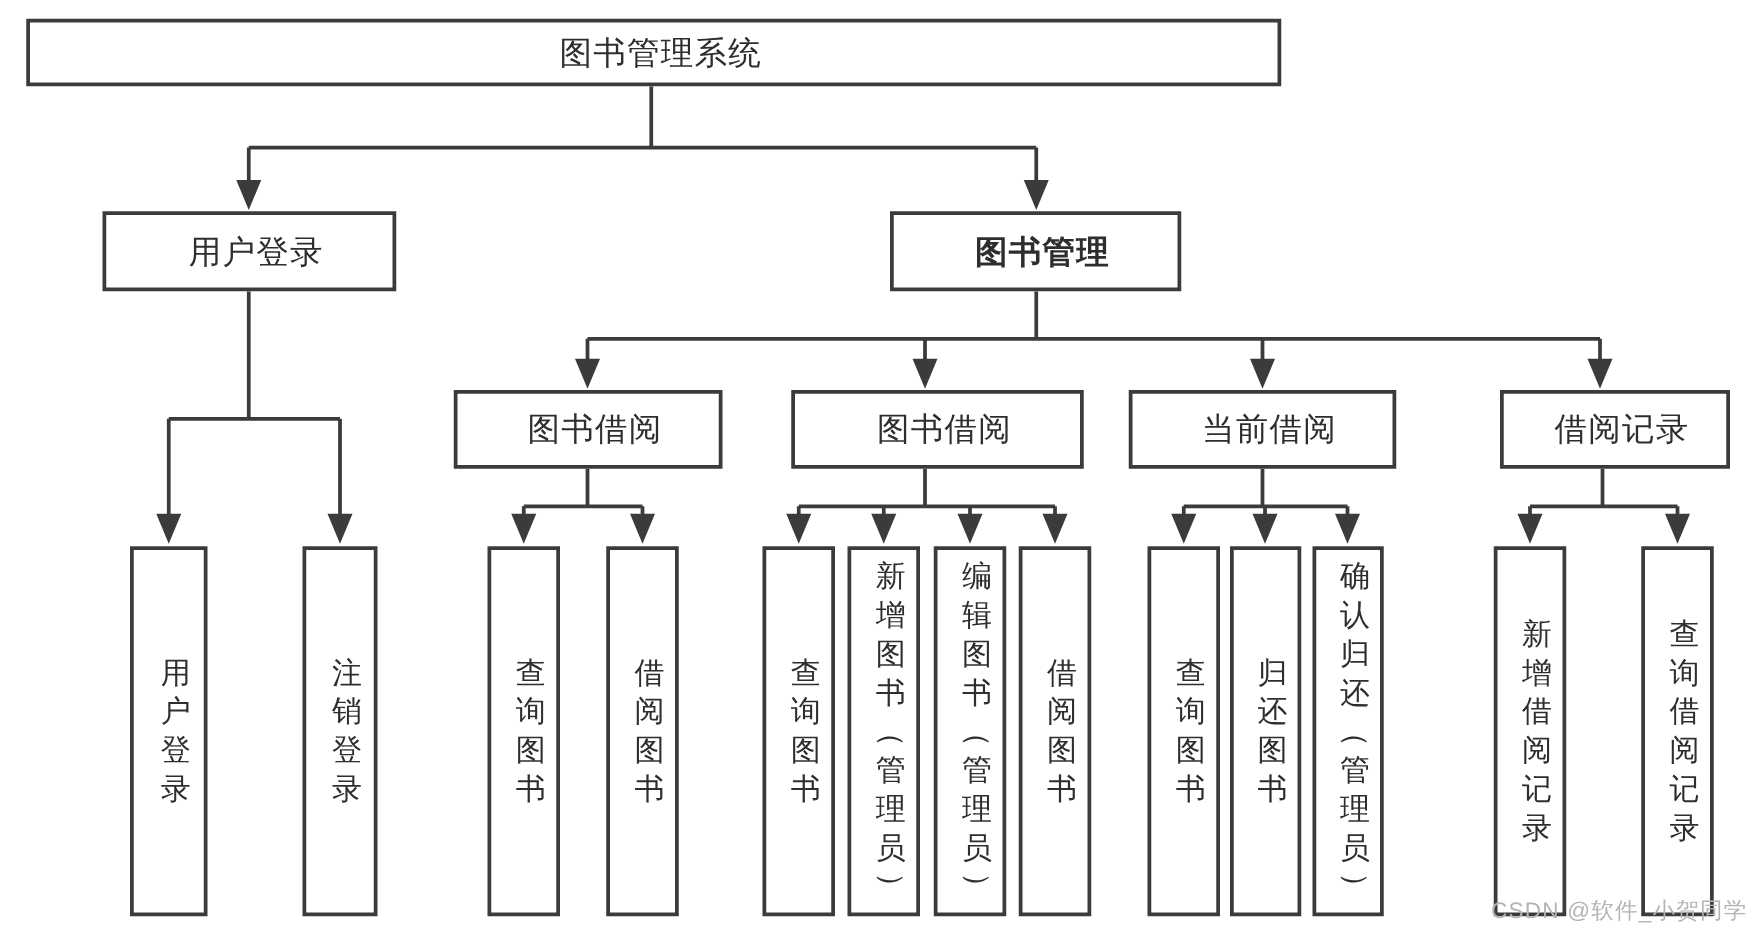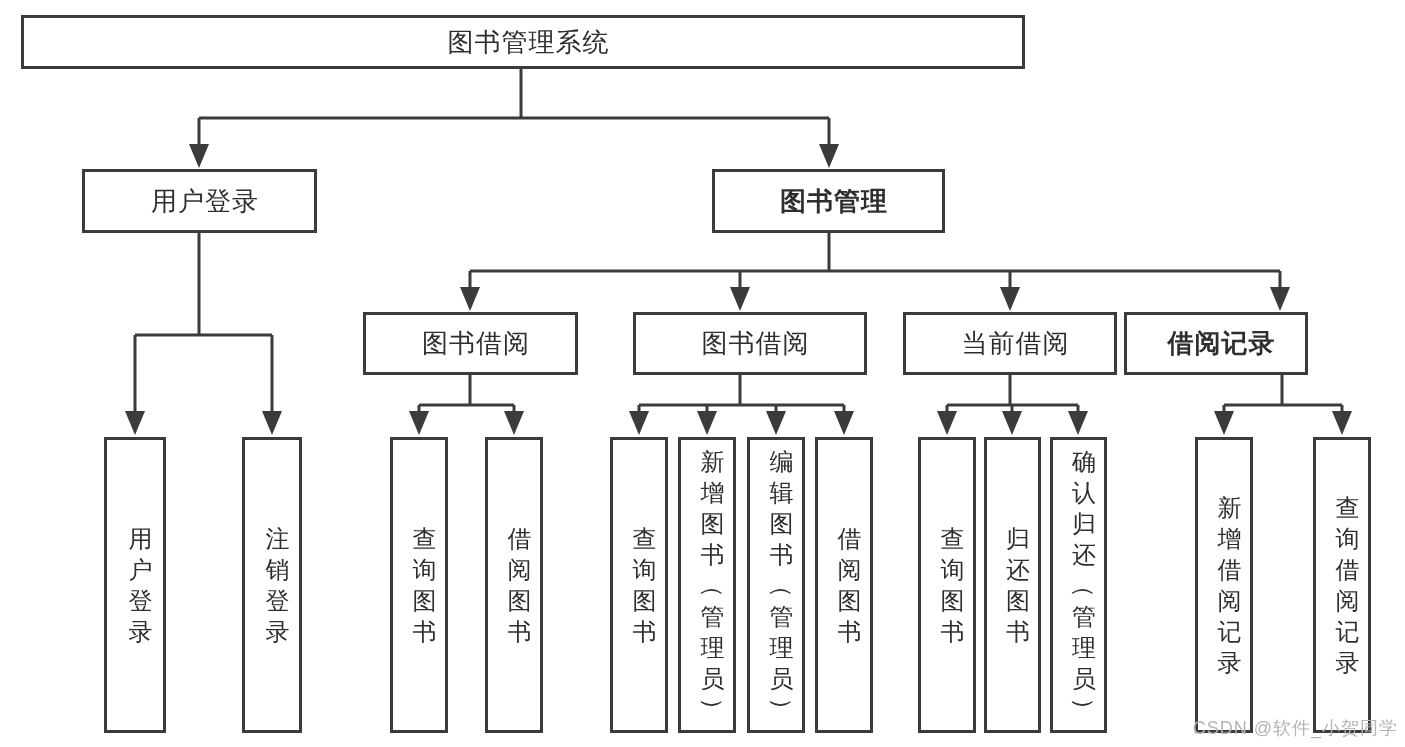--- a/index.html
+++ b/index.html
@@ -47,21 +47,21 @@
     text-align:center;
   }
   .vbox .ch.rot{transform:rotate(90deg);}
   
   .n-root {left:21px;  top:15px;  width:1004px; height:54px;}
   .n-l2a  {left:82px;  top:169px; width:235px;  height:64px;}
   .n-l2b  {left:712px; top:169px; width:233px;  height:64px;font-weight:bold;}
   .n-l3a  {left:363px; top:312px; width:215px;  height:63px;}
   .n-l3b  {left:633px; top:312px; width:234px;  height:63px;}
   .n-l3c  {left:903px; top:312px; width:214px;  height:63px;font-family:Liberation Mono, monospace;}
-  .n-l3d  {left:1124px;top:312px; width:184px;  height:63px;font-weight:bold;}
+  .n-l3d  {left:1200px;top:312px; width:184px;  height:63px;}
   .leaf   {top:437px; height:296px;}
   .n-f01{left:104px;width:62px;}
   .n-f02{left:242px;width:60px;}
   .n-f03{left:390px;width:58px;}
   .n-f04{left:485px;width:58px;}
   .n-f05{left:610px;width:58px;}
   .n-f06{left:678px;width:58px;}
   .n-f07{left:747px;width:58px;}
   .n-f08{left:815px;width:58px;}
   .n-f09{left:918px;width:58px;}

